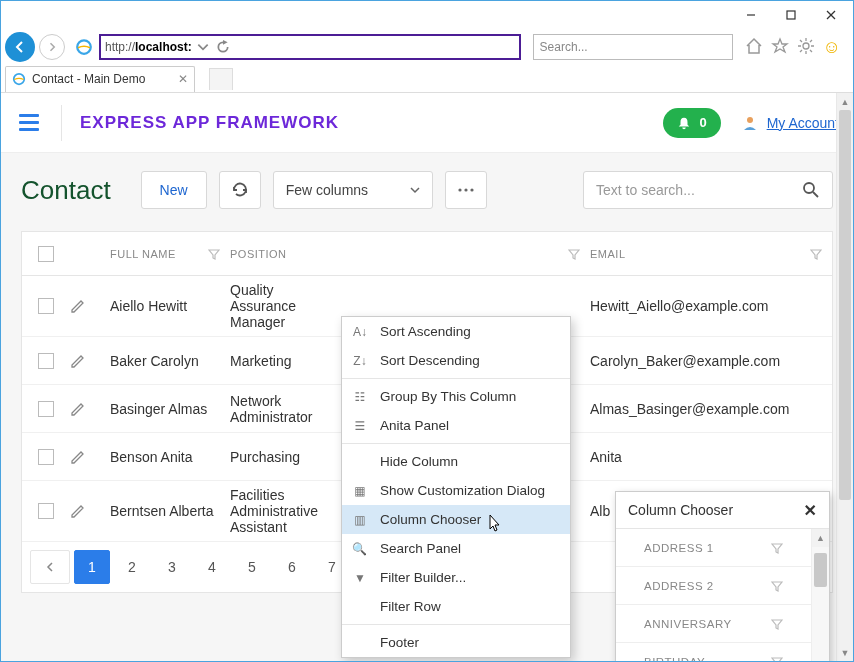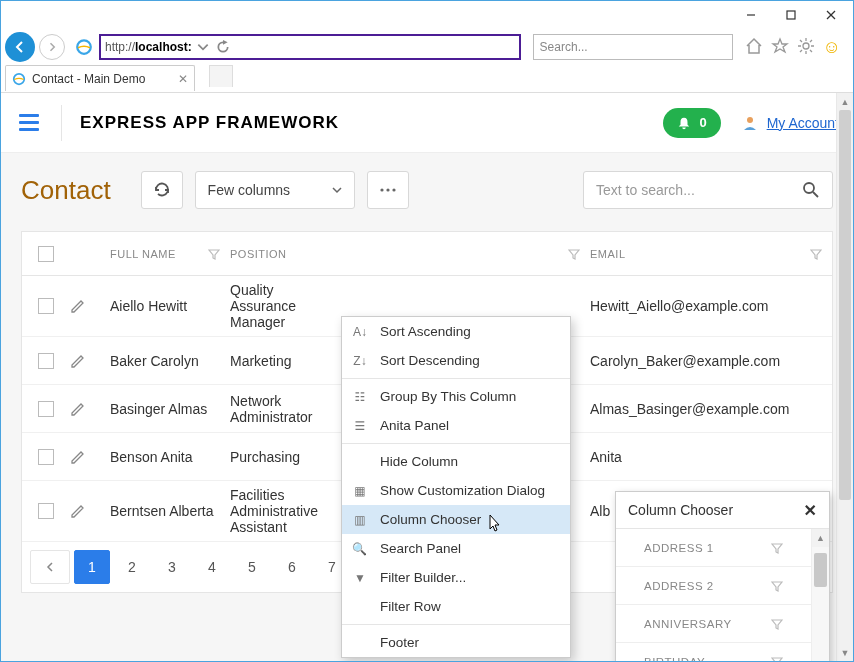--- a/index.html
+++ b/index.html
@@ -17,40 +17,40 @@
 .urlbar { flex: 1; height: 26px; border: 2px solid #4c1d95; display: flex; align-items: center; padding: 0 4px; font-size: 12px; color: #555; background: #fff; }
 .urlbar .host { color: #000; font-weight: 600; }
 .urlbar .tail { color: #888; flex: 1; overflow: hidden; white-space: nowrap; }
 .urlctl { display: flex; align-items: center; gap: 6px; margin-left: 4px; }
 .urlctl .ic { width: 14px; height: 14px; color: #888; }
 .searchbox { width: 200px; height: 26px; border: 1px solid #bbb; margin-left: 8px; padding: 0 6px; font-size: 12px; color: #888; display: flex; align-items: center; }
 .toolbar-icons { display: flex; gap: 8px; padding: 0 8px; }
 .toolbar-icons .ti { width: 18px; height: 18px; color: #999; }
 .smiley { color: #f0b500; font-size: 18px; }
 
-.tabstrip { height: 28px; display: flex; align-items: flex-start; padding-left: 4px; border-bottom: 1px solid #ddd; gap: 14px; }
+.tabstrip { height: 28px; display: flex; align-items: center; padding-left: 4px; border-bottom: 1px solid #ddd; gap: 14px; }
 .tab { height: 26px; width: 190px; border: 1px solid #ccc; border-bottom: none; display: flex; align-items: center; padding: 0 6px; font-size: 12px; gap: 6px; background: #fff; border-radius: 2px 2px 0 0; }
 .tab .ie-small { width: 14px; height: 14px; }
 .tab .close { margin-left: auto; color: #888; font-size: 12px; }
 .newtab { width: 24px; height: 22px; border: 1px solid #ddd; border-bottom: none; background: #f4f4f4; }
 
 .app { position: relative; height: calc(662px - 28px - 36px - 28px - 2px); background: #fff; }
 .appbar { height: 60px; display: flex; align-items: center; padding: 0 14px; border-bottom: 1px solid #eee; }
 .hamburger { width: 28px; height: 28px; display: flex; flex-direction: column; justify-content: center; gap: 4px; padding: 4px; cursor: pointer; }
 .hamburger span { height: 3px; background: #2b7de9; border-radius: 1px; }
 .divider-v { width: 1px; height: 36px; background: #e5e5e5; margin: 0 18px; }
-.apptitle { font-size: 17px; font-weight: 700; letter-spacing: 1px; color: #000000; }
+.apptitle { font-size: 17px; font-weight: 700; letter-spacing: 1px; color: #6d28d9; }
 .appbar-right { margin-left: auto; display: flex; align-items: center; gap: 20px; }
 .bell-badge { background: #23b14d; height: 30px; border-radius: 15px; display: flex; align-items: center; padding: 0 14px; gap: 8px; color: #fff; font-weight: 600; }
 .account { display: flex; align-items: center; gap: 8px; color: #1e66d0; text-decoration: underline; font-size: 14px; }
 .account .avatar-ic { width: 18px; height: 18px; }
 .app-body { padding: 18px 20px; background: #f6f6f6; min-height: calc(100% - 60px); }
 
 .controls { display: flex; align-items: center; gap: 12px; margin-bottom: 22px; }
-.page-heading { font-size: 26px; color: #a16207; margin-right: 18px; }
+.page-heading { font-size: 26px; color: #14532d; margin-right: 18px; }
 .btn { height: 38px; padding: 0 18px; border: 1px solid #d8d8d8; background: #fff; border-radius: 3px; display: flex; align-items: center; justify-content: center; font-size: 14px; color: #444; }
 .btn.link { color: #1e66d0; }
 .btn.icon { width: 42px; padding: 0; }
 .dropdown { width: 160px; justify-content: space-between; padding: 0 12px; }
 .searchbar { flex: 1; max-width: 250px; display: flex; align-items: center; justify-content: space-between; margin-left: auto; padding: 0 12px; }
 .searchbar .ph { color: #999; }
 .searchbar .glass { width: 18px; height: 18px; color: #666; }
 
 .grid { background: #fff; border: 1px solid #e5e5e5; }
 .grid-head { display: flex; height: 44px; border-bottom: 1px solid #e5e5e5; align-items: center; }
@@ -203,20 +203,23 @@
             <path d="M3 16 Q9 10 15 16" fill="#5aa0d8"></path>
           </svg>
         <span>My Account</span>
       </div>
     </div>
   </div>
 
   <div class="app-body">
     <div class="controls">
       <div class="page-heading">Contact</div>
+      <div class="btn link">
+          <span>New</span>
+        </div>
       <div class="btn icon">
         <svg width="18" height="18" viewBox="0 0 18 18">
             <path d="M3 9 A6 6 0 1 1 5 13" fill="none" stroke="#555" stroke-width="1.8"></path>
             <path d="M3 6 L3 9 L6 9" fill="none" stroke="#555" stroke-width="1.8"></path>
             <path d="M15 12 L15 9 L12 9" fill="none" stroke="#555" stroke-width="1.8"></path>
           </svg>
       </div>
       <div class="btn dropdown">
         <span>Few columns</span>
         <svg width="10" height="10" viewBox="0 0 10 10">

